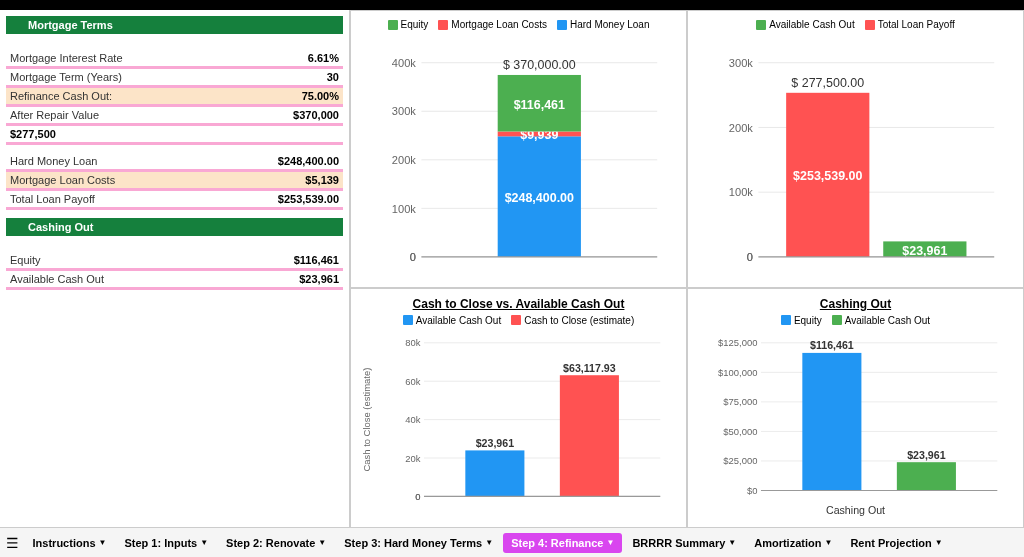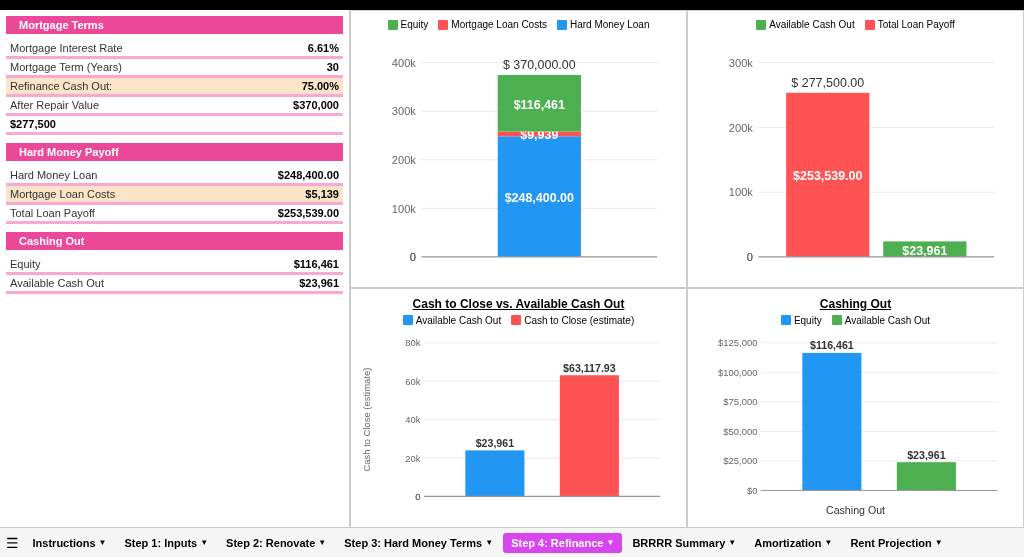--- a/index.html
+++ b/index.html
@@ -7,21 +7,21 @@
 
     .main-container { display: flex; flex-direction: column; height: 557px; }
 
     .title-bar { background: #000; color: #fff; text-align: center; padding: 5px; font-size: 13px; font-weight: bold; letter-spacing: 1px; }
 
     .content-area { display: flex; flex: 1; overflow: hidden; }
 
     
     .left-panel { width: 350px; border-right: 1px solid #ccc; padding: 6px; overflow-y: auto; }
 
-    .section-header { background: #ec4899; color: #fff; padding: 3px 13px; font-weight: bold; font-size: 11px; margin-bottom: 6px; }
+    .section-header { background: #15803d; color: #fff; padding: 3px 22px; font-weight: bold; font-size: 11px; margin-bottom: 16px; }
 
     .data-row { display: flex; justify-content: space-between; padding: 2px 4px; border-bottom: 3px solid #f9a8d4; }
     .data-row.highlight-peach { background: #fce4c8; text-align: right; }
     .data-label { color: #333; }
     .data-value { font-weight: bold; color: #000; }
 
     .section-gap { height: 8px; }
 
     
     .charts-area { flex: 1; display: grid; grid-template-columns: 1fr 1fr; grid-template-rows: 1fr 1fr; gap: 0; overflow: hidden; }
@@ -74,21 +74,20 @@
           <span class="data-value">75.00%</span>
         </div>
         <div class="data-row">
           <span class="data-label">After Repair Value</span>
           <span class="data-value">$370,000</span>
         </div>
         <div class="data-row">
           <span class="data-value">$277,500</span>
         </div>
         <div class="section-gap"></div>
-        <div class="section-header">Hard Money Payoff</div>
         <div class="data-row">
           <span class="data-label">Hard Money Loan</span>
           <span class="data-value">$248,400.00</span>
         </div>
         <div class="data-row highlight-peach">
           <span class="data-label">Mortgage Loan Costs</span>
           <span class="data-value">$5,139</span>
         </div>
         <div class="data-row">
           <span class="data-label">Total Loan Payoff</span>

